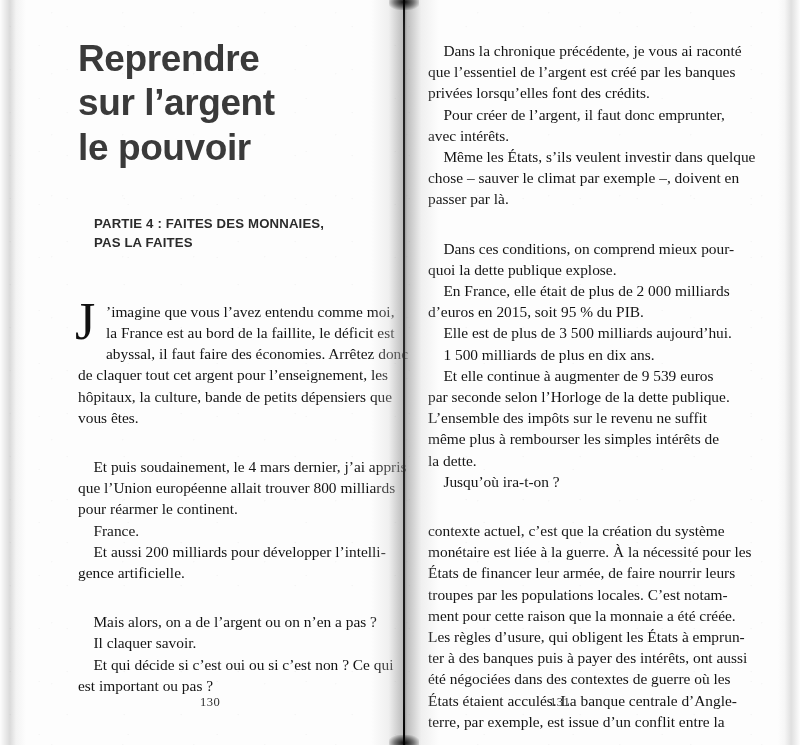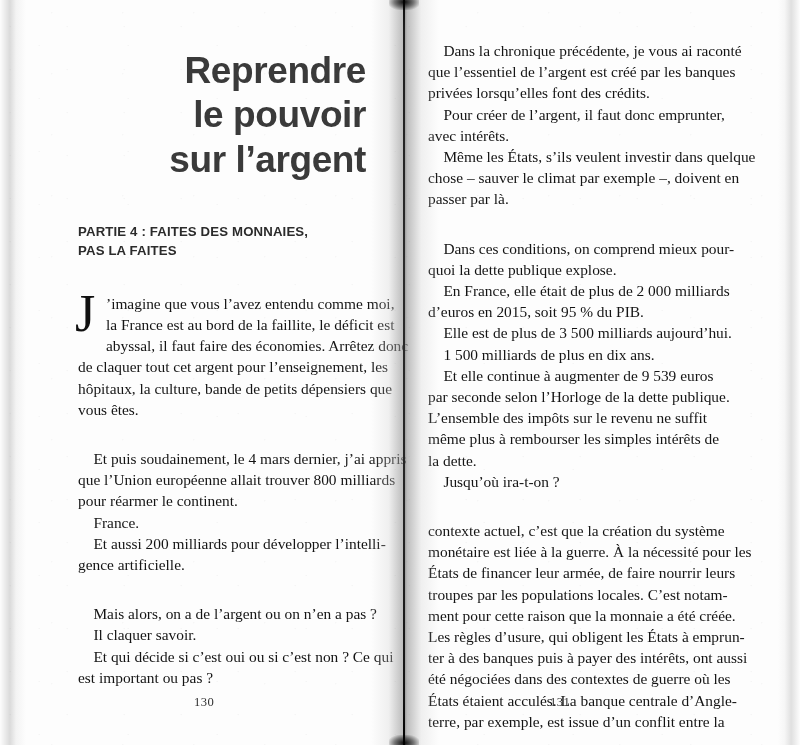--- a/index.html
+++ b/index.html
@@ -97,34 +97,33 @@
     left: 78px;
     width: 300px;
   }
   #col-right {
     left: 24px;
     width: 306px;
   }
 
   
   .chapter-title {
-    margin: 12px;
+    margin: 0;
     padding-top: 37px;
     font-family: "Liberation Sans", "DejaVu Sans", sans-serif;
     font-weight: 600;
     font-size: 37px;
     line-height: 1.20;
     letter-spacing: -0.4px;
     color: #3a3a3a;
-    text-align: right;
   }
   .chapter-title .tline { display: block; }
 
   .part-label {
-    margin: 0;
+    margin: 16px;
     padding-top: 28px;
     font-family: "Liberation Sans", "DejaVu Sans", sans-serif;
     font-weight: 700;
     font-size: 13.2px;
     line-height: 1.46;
     letter-spacing: 0.15px;
     color: #2b2b2b;
   }
   .part-label .tline { display: block; }
 
@@ -164,21 +163,21 @@
   #col-right .body-block { padding-top: 40px; }
 
   
   .folio {
     position: absolute;
     top: 695px;
     font-size: 12.6px;
     color: #303030;
     letter-spacing: 0.4px;
   }
-  #folio-left  { left: 194px; }
+  #folio-left  { left: 200px; }
   #folio-right { left: 146px; }
 
   
   .speckle {
     position: absolute;
     inset: 0;
     pointer-events: none;
     opacity: 0.055;
     background-image:
       radial-gradient(circle at 18% 62%, #777 0.6px, transparent 0.9px),
@@ -190,22 +189,22 @@
 </head>
 <body>
 
 <div id="page">
 
   <div class="page-leaf" id="leaf-left">
     <div class="column" id="col-left">
 
       <h1 class="chapter-title">
         <span class="tline">Reprendre</span>
+        <span class="tline">sur l’argent</span>
         <span class="tline">le pouvoir</span>
-        <span class="tline">sur l’argent</span>
       </h1>
 
       <h2 class="part-label">
         <span class="tline">PARTIE 4 : FAITES DES MONNAIES,</span>
         <span class="tline">PAS LA FAITES</span>
       </h2>
 
       <div class="body-block">
 
         <p class="para dropcap-para">

